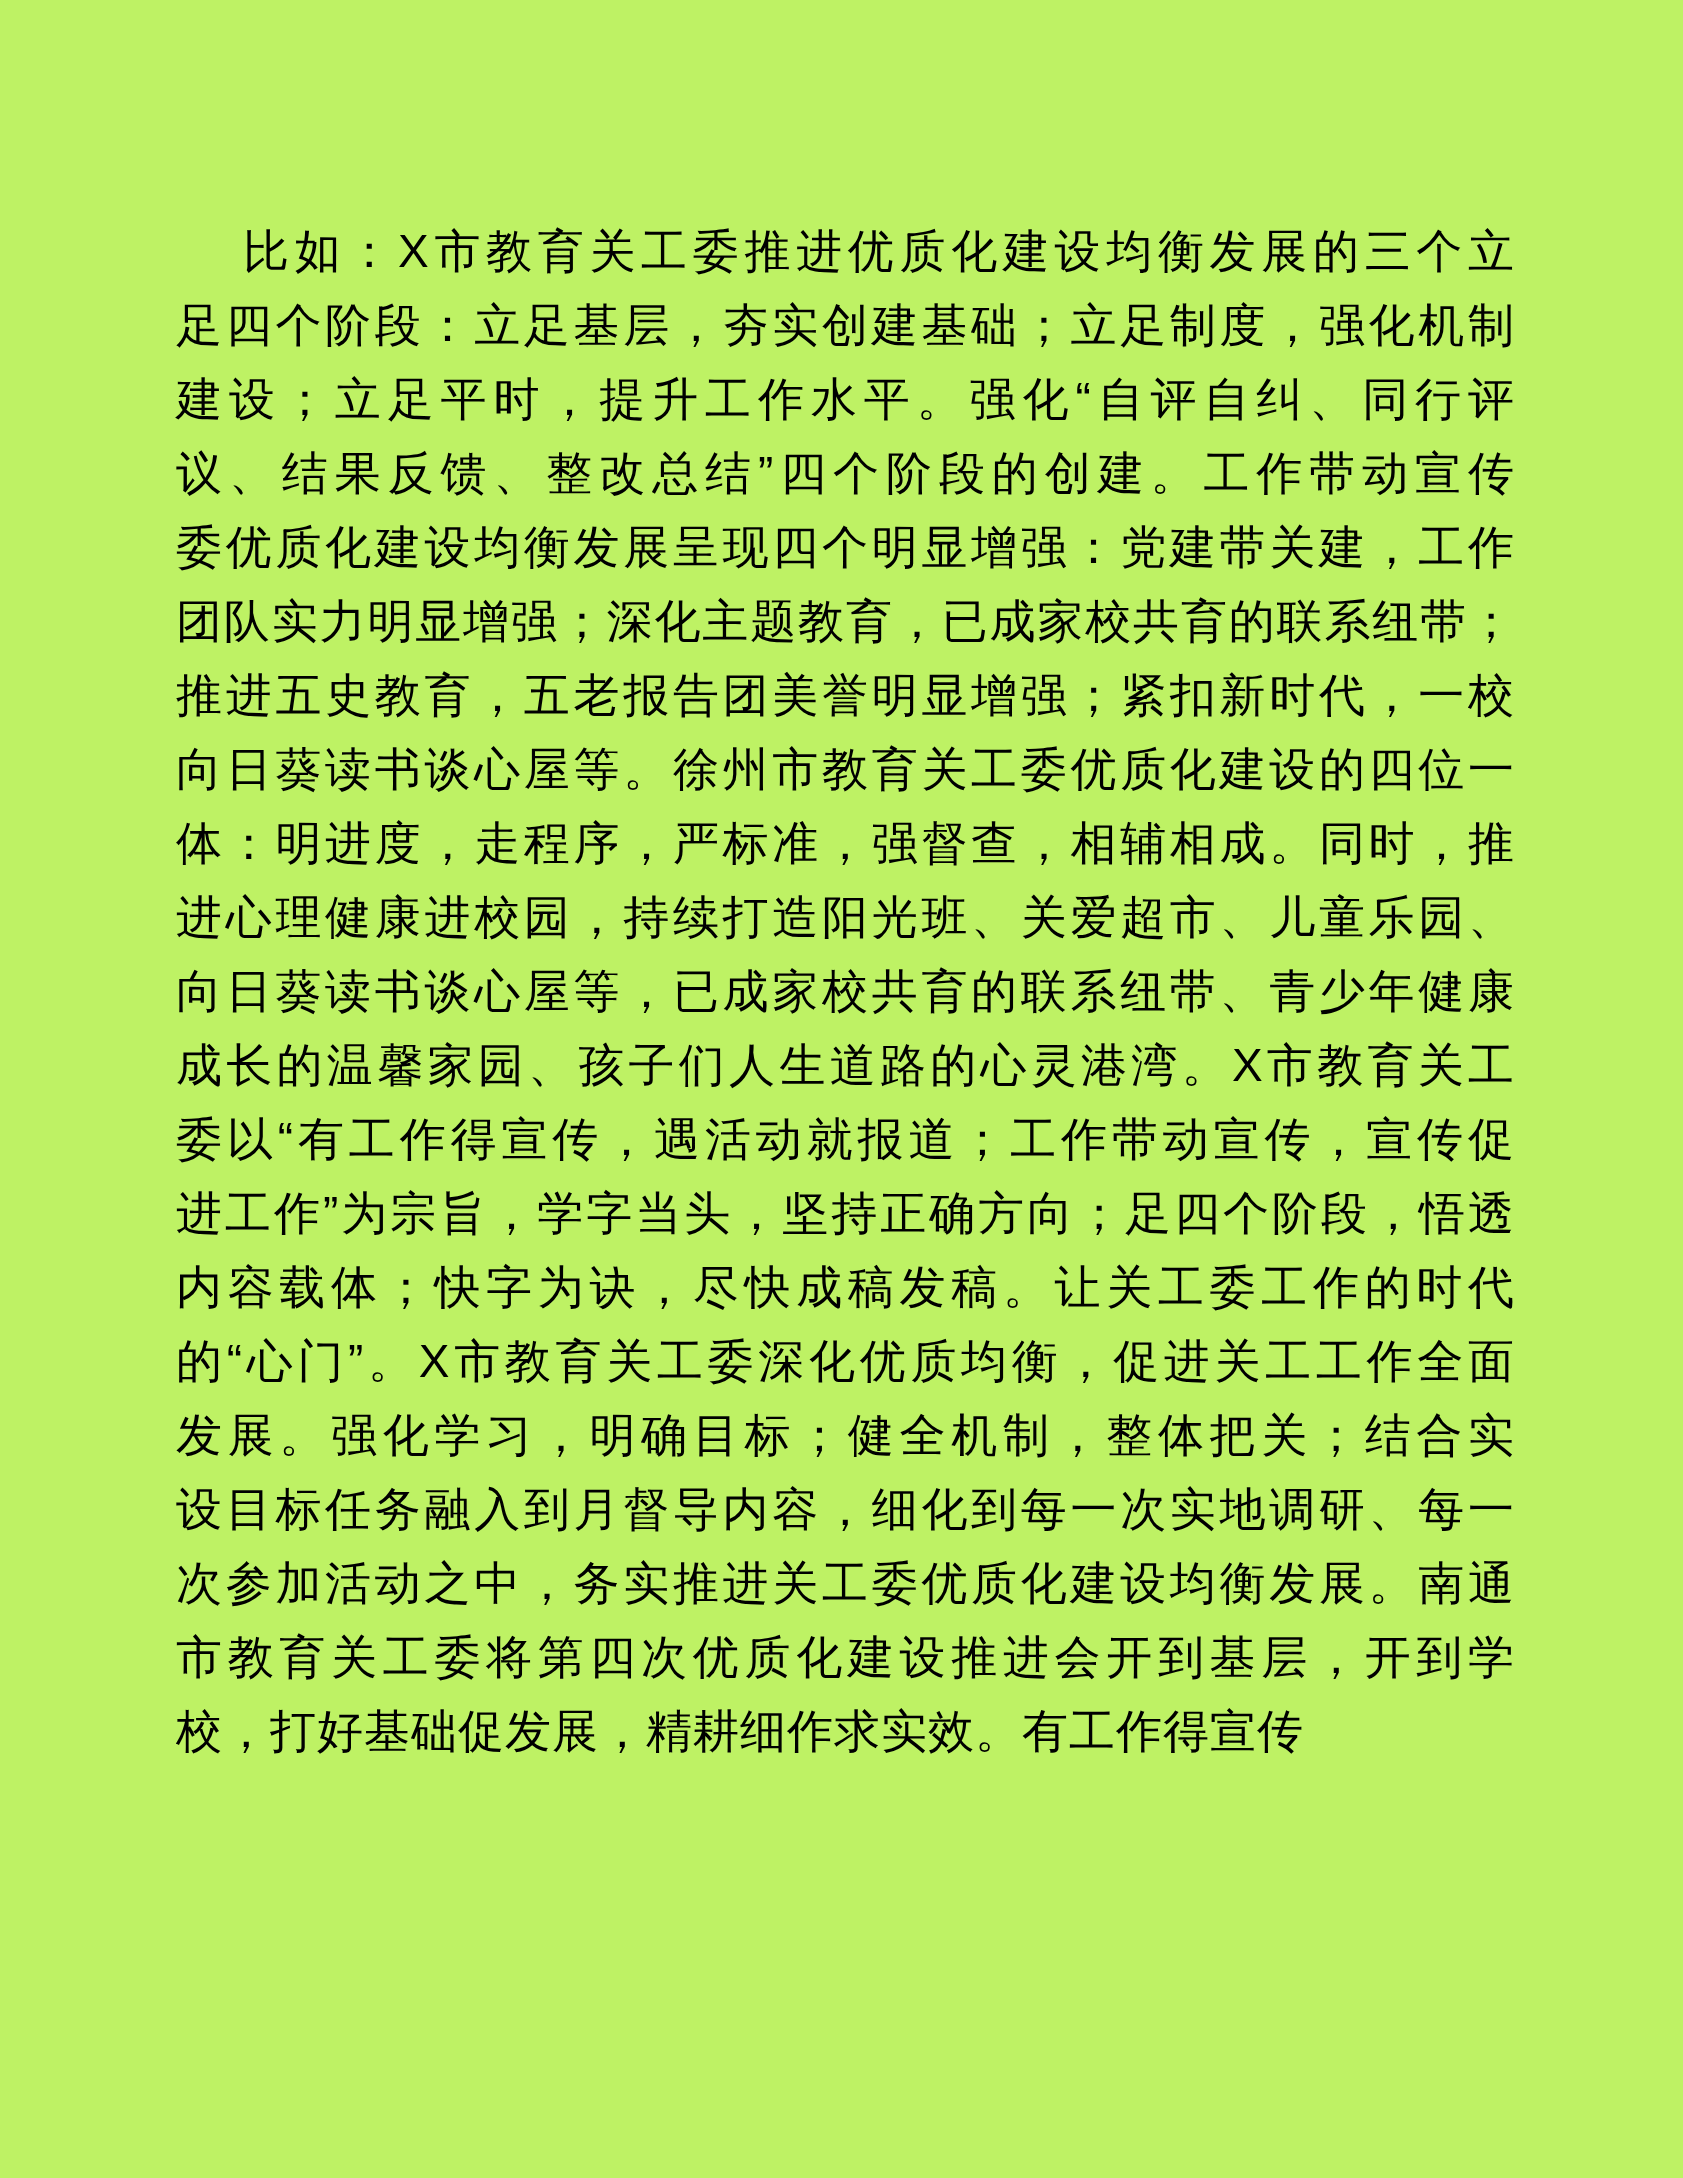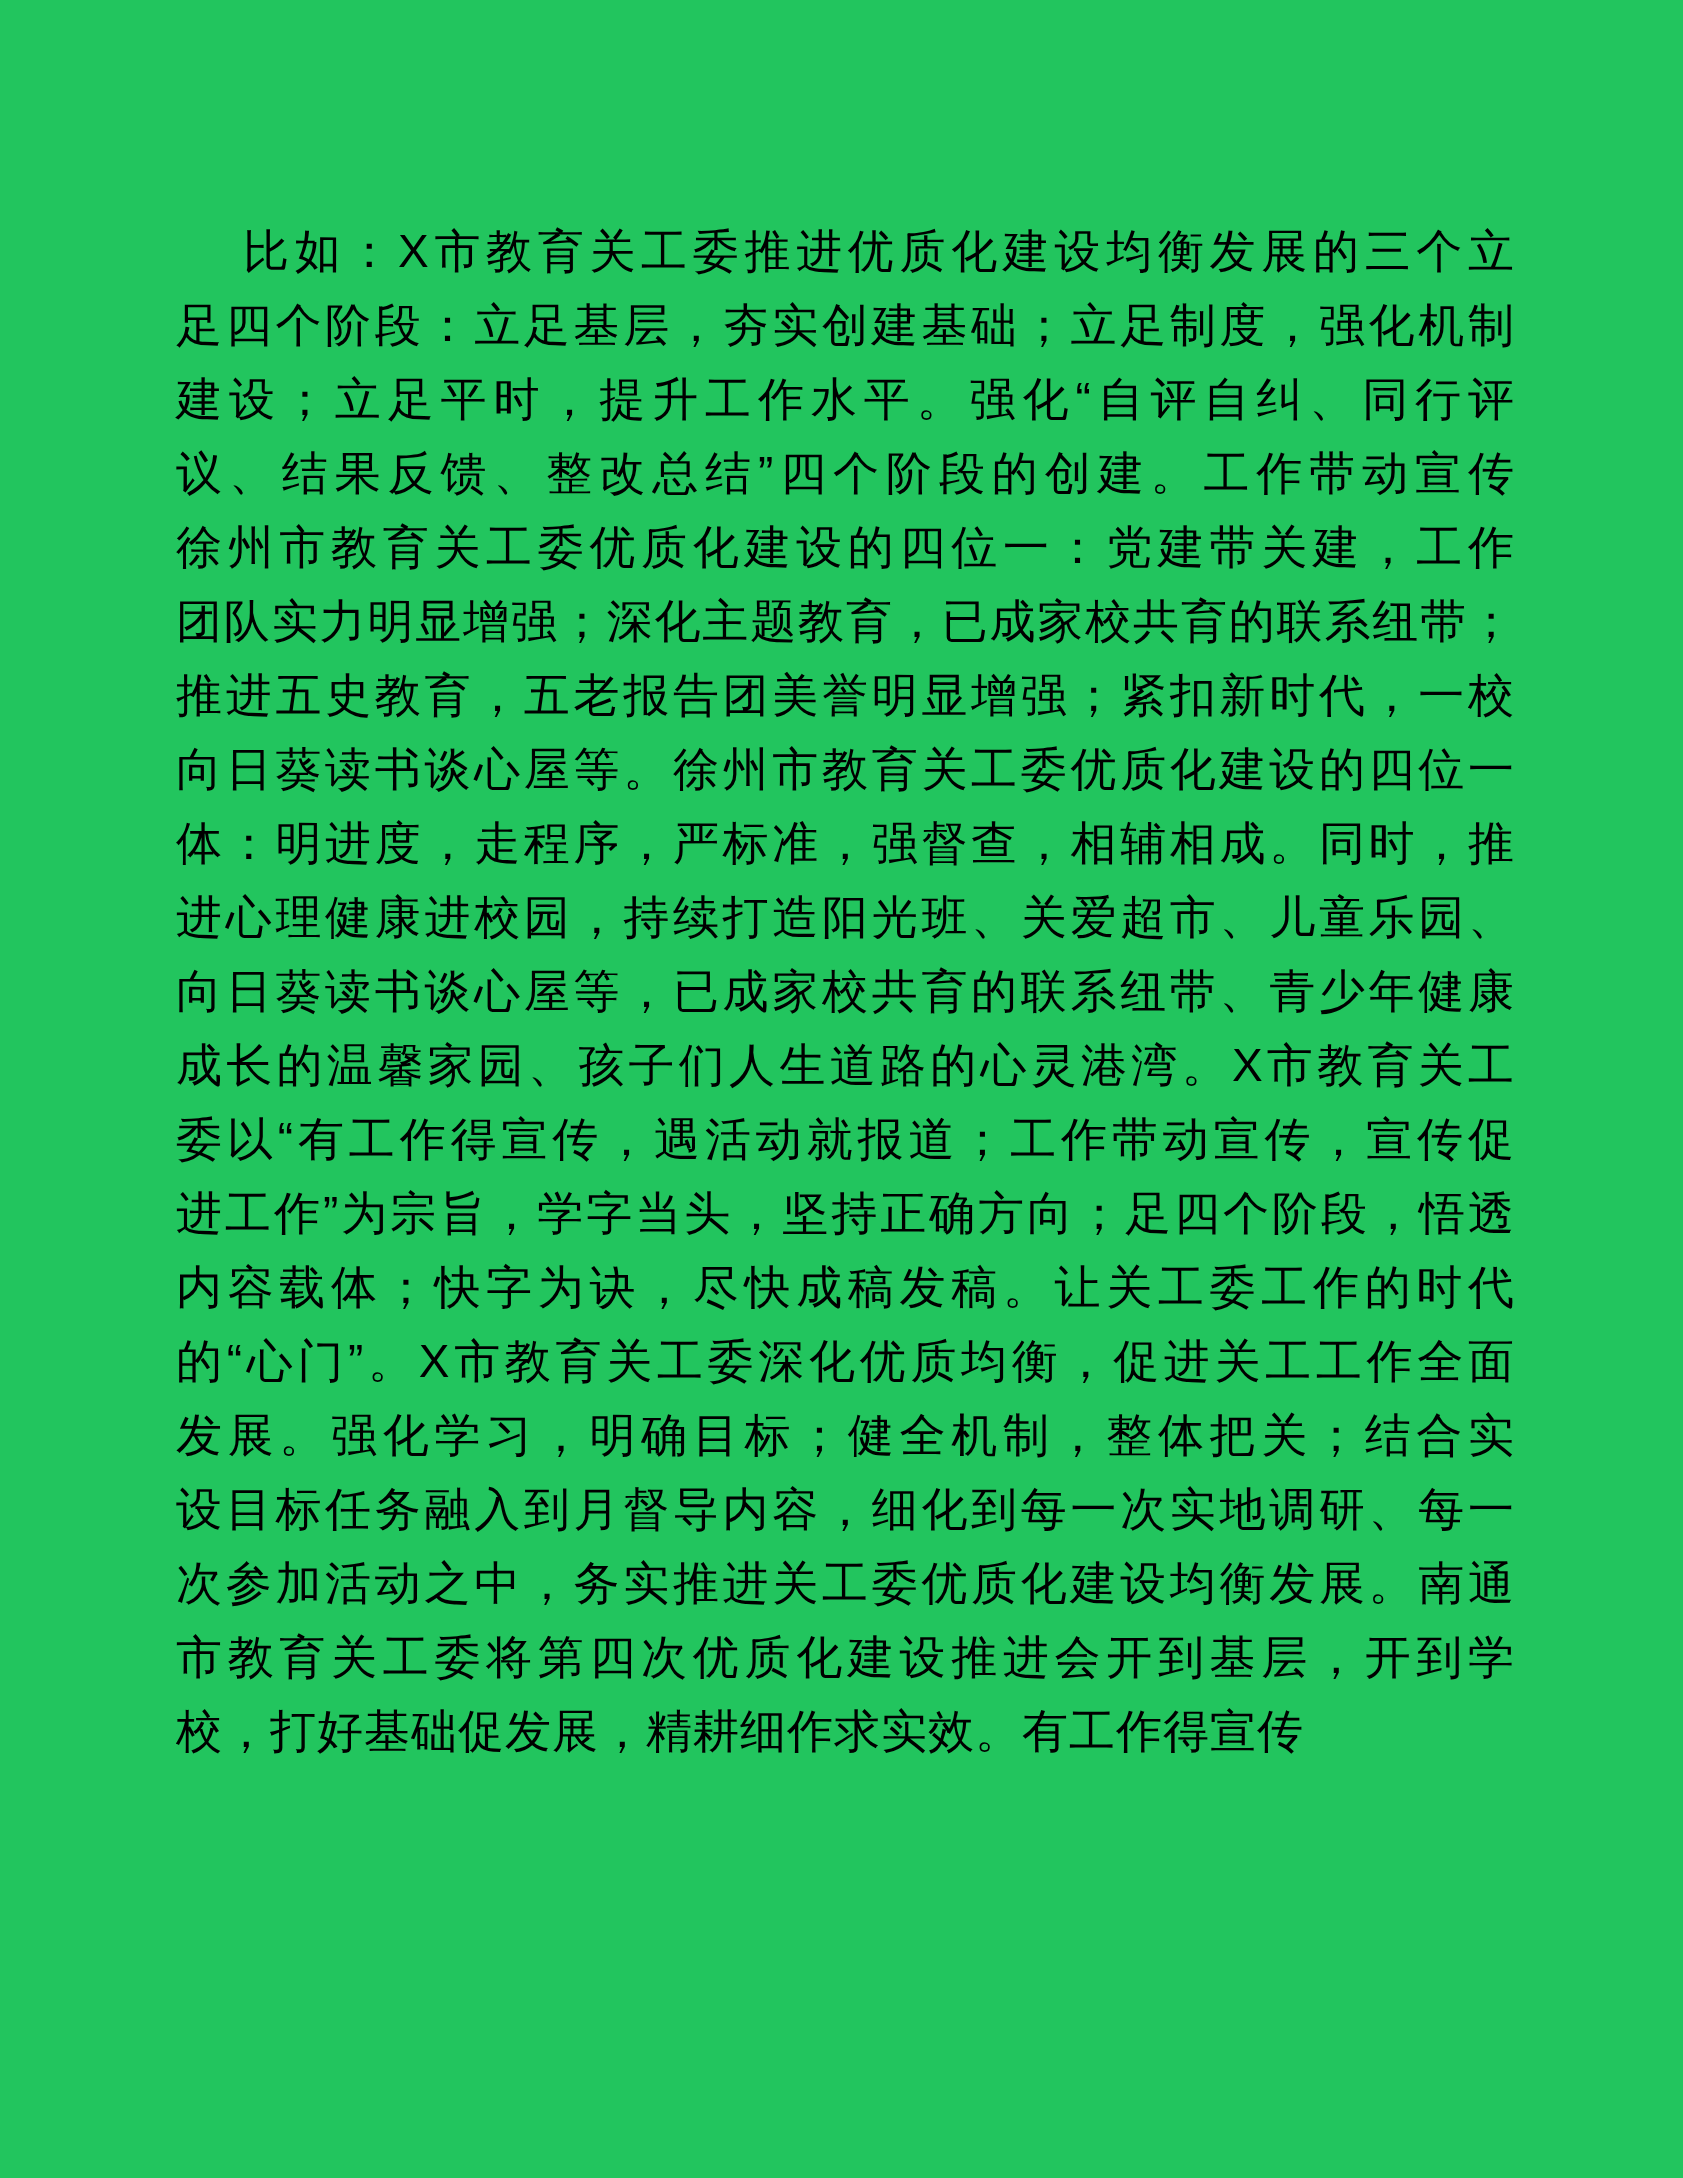--- a/index.html
+++ b/index.html
@@ -4,21 +4,21 @@
 <style>
   html, body {
     margin: 0;
     padding: 0;
     background: #ffffff;
   }
   .page {
     position: relative;
     width: 1683px;
     height: 2178px;
-    background: #22c55e;
+    background: #bef264;
     overflow: hidden;
     font-family: "Liberation Sans", "DejaVu Sans", sans-serif;
   }
   .text-block {
     position: absolute;
     left: 176px;
     top: 214px;
     width: 1339px;
     color: #000000;
     font-size: 46px;
@@ -42,21 +42,21 @@
 </style>
 </head>
 <body>
 
 <div class="page">
   <div class="text-block">
     <div class="line first">比如：X市教育关工委推进优质化建设均衡发展的三个立</div>
     <div class="line">足四个阶段：立足基层，夯实创建基础；立足制度，强化机制</div>
     <div class="line">建设；立足平时，提升工作水平。强化“自评自纠、同行评</div>
     <div class="line">议、结果反馈、整改总结”四个阶段的创建。工作带动宣传</div>
-    <div class="line">徐州市教育关工委优质化建设的四位一：党建带关建，工作</div>
+    <div class="line">委优质化建设均衡发展呈现四个明显增强：党建带关建，工作</div>
     <div class="line">团队实力明显增强；深化主题教育，已成家校共育的联系纽带；</div>
     <div class="line">推进五史教育，五老报告团美誉明显增强；紧扣新时代，一校</div>
     <div class="line">向日葵读书谈心屋等。徐州市教育关工委优质化建设的四位一</div>
     <div class="line">体：明进度，走程序，严标准，强督查，相辅相成。同时，推</div>
     <div class="line">进心理健康进校园，持续打造阳光班、关爱超市、儿童乐园、</div>
     <div class="line">向日葵读书谈心屋等，已成家校共育的联系纽带、青少年健康</div>
     <div class="line">成长的温馨家园、孩子们人生道路的心灵港湾。X市教育关工</div>
     <div class="line">委以“有工作得宣传，遇活动就报道；工作带动宣传，宣传促</div>
     <div class="line">进工作”为宗旨，学字当头，坚持正确方向；足四个阶段，悟透</div>
     <div class="line">内容载体；快字为诀，尽快成稿发稿。让关工委工作的时代</div>

